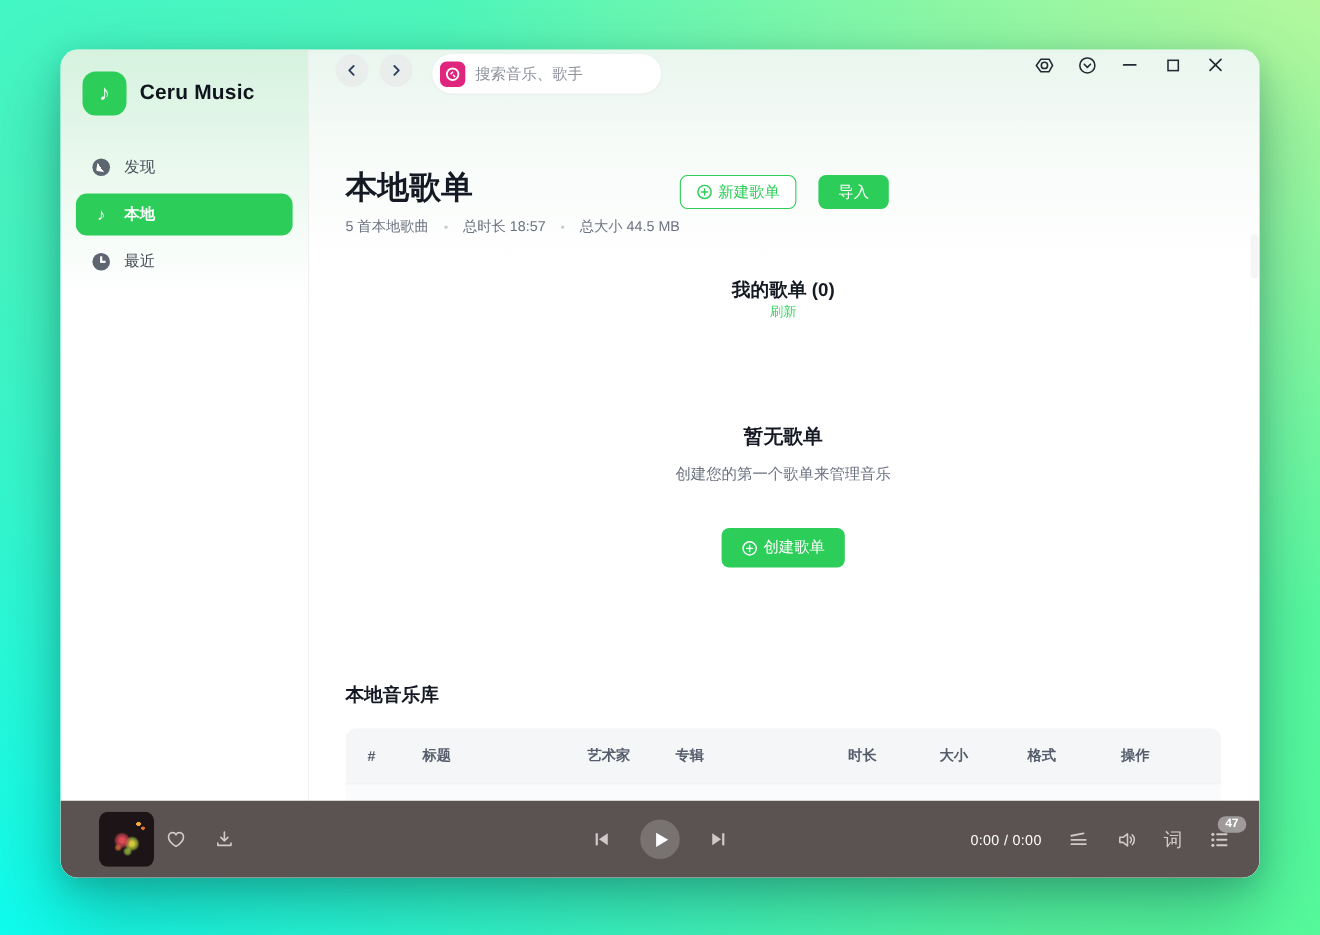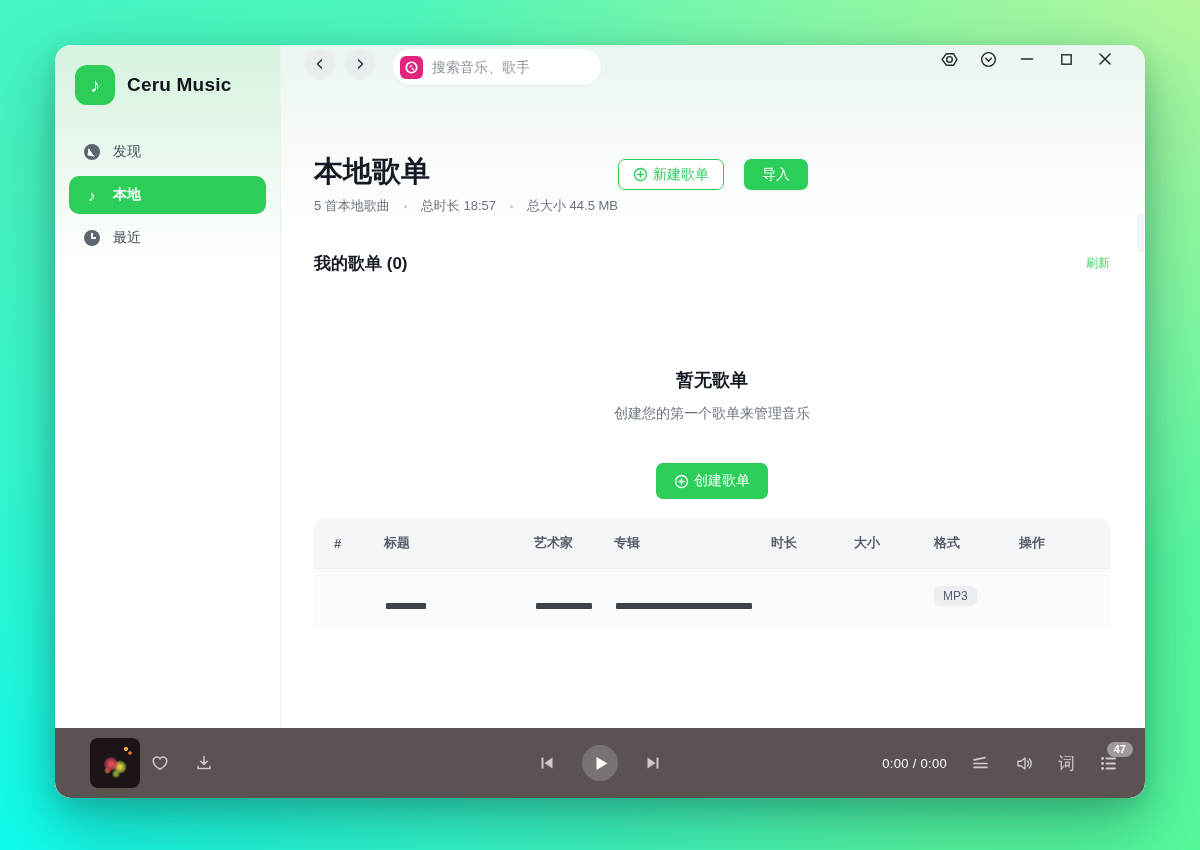--- a/index.html
+++ b/index.html
@@ -85,21 +85,21 @@
   .btn-outline {
     display:flex; align-items:center; gap:5px; height:31px; padding:0 14px;
     background:#fff; border:1px solid #2ccd58; color:#2ccd58; border-radius:7px;
     font-size:14px; cursor:pointer; font-family:inherit;
   }
   .btn-solid {
     display:flex; align-items:center; gap:5px; height:31px; padding:0 18px;
     background:#2ccd58; border:none; color:#ffffff; border-radius:7px;
     font-size:14px; cursor:pointer; font-family:inherit;
   }
-  .section-row { display:flex; align-items:center; justify-content:space-between; margin-top:37px; }
+  .section-row { display:flex; align-items:center; justify-content:space-between; margin-top:37px;flex-direction:column; }
   .section-title { font-size:17px; font-weight:bold; color:#141923; }
   .refresh-link { font-size:12px; color:#3ed466; background:none; border:none; cursor:pointer; font-family:inherit; }
 
   .empty-state { text-align:center; margin-top:93px; }
   .empty-title { font-size:18px; font-weight:bold; color:#141923; }
   .empty-sub { font-size:14px; color:#6b7280; margin-top:13px; }
   .empty-state .btn-solid { display:inline-flex; margin-top:40px; height:36px; }
 
   .library-title { font-size:17px; font-weight:bold; color:#141923; margin-top:104px; }
   .table { margin-top:19px; border-radius:10px 10px 0 0; overflow:hidden; }
@@ -288,20 +288,21 @@
           <div class="empty-sub">创建您的第一个歌单来管理音乐</div>
           <button class="btn-solid">
             <svg width="15" height="15" viewBox="0 0 16 16">
               <circle cx="8" cy="8" r="6.4" fill="none" stroke="#ffffff" stroke-width="1.4"></circle>
               <path d="M8 5 V11 M5 8 H11" stroke="#ffffff" stroke-width="1.4" stroke-linecap="round"></path>
             </svg>
             <span>创建歌单</span>
           </button>
         </div>
 
+        <div class="library-title">本地音乐库</div>
         <div class="table">
           <div class="thead">
             <div class="th">#</div>
             <div class="th">标题</div>
             <div class="th">艺术家</div>
             <div class="th">专辑</div>
             <div class="th">时长</div>
             <div class="th">大小</div>
             <div class="th">格式</div>
             <div class="th">操作</div>

